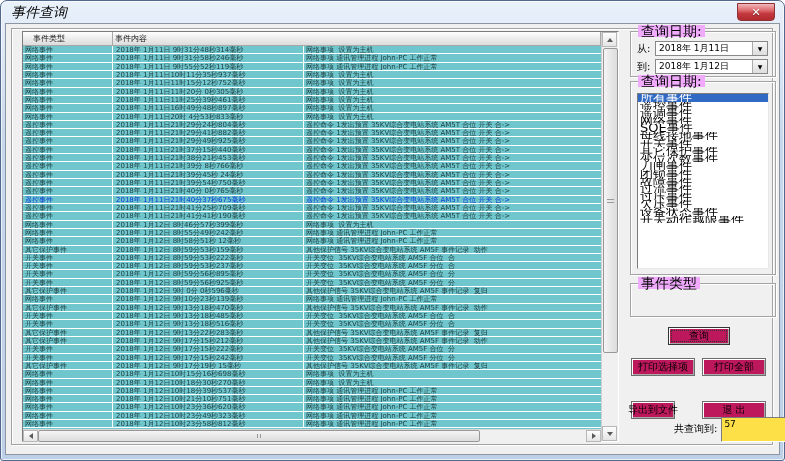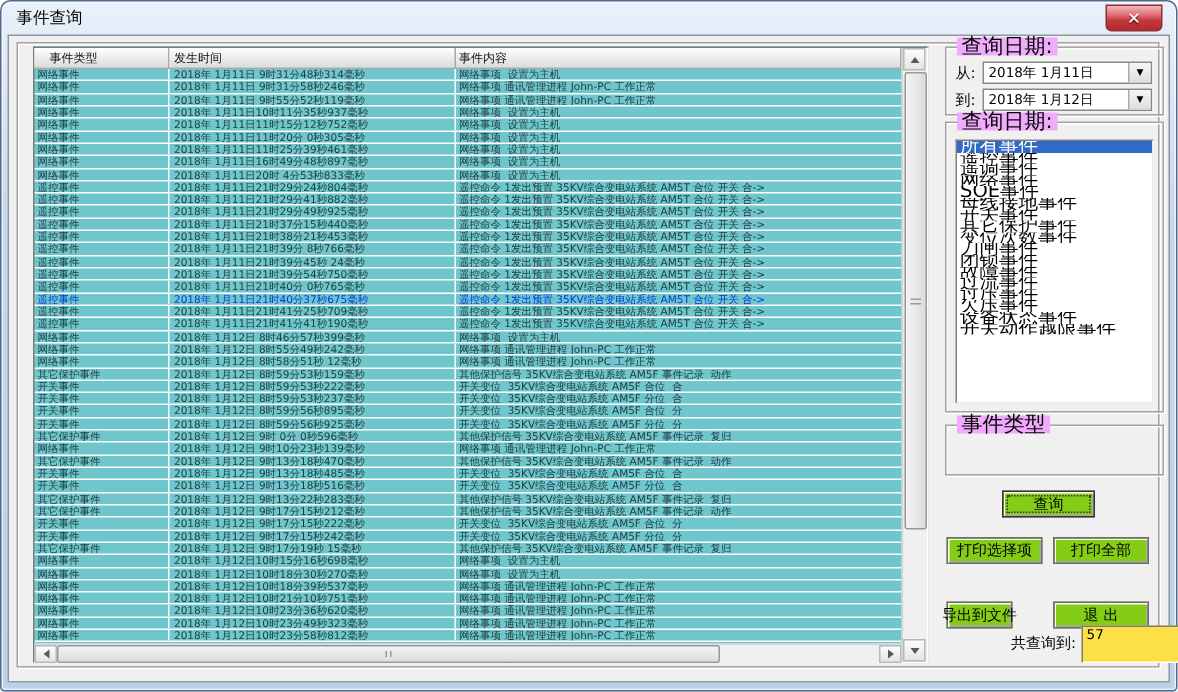--- a/index.html
+++ b/index.html
@@ -5,21 +5,21 @@
   html,body{margin:0;padding:0;background:#fff;}
   body{width:785px;height:461px;overflow:hidden;font-family:"DejaVu Sans",sans-serif;}
   *{box-sizing:border-box;}
 
   
   .win{position:absolute;left:0;top:0;width:785px;height:461px;
        border:1px solid #52688c;border-radius:7px 7px 3px 3px;
        background:linear-gradient(#e9f1fa,#c8d8ec 30%,#bed0e7);
        box-shadow:inset 0 0 0 1px rgba(255,255,255,.65);}
   .titlebar{position:absolute;left:0;top:0;right:0;height:22px;
-       font-size:11px;color:#000;line-height:22px;padding-left:10px;}
+       font-size:14px;color:#000;line-height:22px;padding-left:10px;font-style:italic;}
   .closebtn{position:absolute;top:2px;right:9px;width:38px;height:18px;
        background:linear-gradient(#f0b8ba,#dd6a6e 40%,#c3383e 60%,#b02a30);
        border:1px solid #8e3135;border-radius:0 0 4px 4px;
        color:#fff;font-size:11px;font-weight:bold;text-align:center;line-height:17px;
        text-shadow:0 1px 1px rgba(0,0,0,.5);cursor:default;}
   .client{position:absolute;left:4px;top:22px;right:4px;bottom:5px;
        background:#f0f0f0;border:1px solid #8b95a4;}
   .bigframe{position:absolute;left:5px;top:4px;right:6px;bottom:9px;
        border:1px solid #a3a3a3;box-shadow:1px 1px 0 #fff,inset 1px 1px 0 #fff;}
 
@@ -85,21 +85,21 @@
   .lbitem{height:7.6px;font-size:13px;line-height:7.6px;padding-left:2px;color:#000;
       white-space:nowrap;overflow:hidden;}
   .lbitem.sel{background:#316ac5;color:#fff;}
 
   .radiorow{position:absolute;left:0;top:13px;width:100%;display:flex;justify-content:center;
       gap:22px;font-size:10px;align-items:center;}
   .radio{display:flex;align-items:center;gap:4px;}
   .rcirc{width:9px;height:9px;border-radius:50%;border:1px solid #555;background:#fff;position:relative;}
   .rcirc.on::after{content:"";position:absolute;left:2px;top:2px;width:3px;height:3px;border-radius:50%;background:#222;}
 
-  .btn{position:absolute;background:#84cc16;border:1px solid #6d6d6d;
+  .btn{position:absolute;background:#be185d;border:1px solid #6d6d6d;
       box-shadow:inset 1px 1px 0 #fff,inset -1px -1px 0 #a9a9a9;
       font-size:10px;text-align:center;color:#000;display:flex;align-items:center;justify-content:center;
       cursor:default;white-space:pre;}
   .btn.focus{outline:1px dotted #333;outline-offset:-4px;border-color:#333;}
   .b-query{left:662px;top:303px;width:62px;height:18px;}
   .b-psel{left:625px;top:334px;width:64px;height:18px;}
   .b-pall{left:696px;top:334px;width:64px;height:18px;text-align:center;}
   .b-exp{left:625px;top:377px;width:44px;height:18px;}
   .b-exit{left:696px;top:377px;width:64px;height:18px;}
 
@@ -122,21 +122,20 @@
     <span>✕</span>
   </div>
 
   <div class="client">
     <div class="bigframe"></div>
 
     <div class="table">
       <div class="tmain">
         <div class="thead">
           <div class="th c1">事件类型</div>
-          <div class="th c2">发生时间</div>
           <div class="th c3">事件内容</div>
         </div>
         <div class="rows">
             <div class="row"><span class="c1">网络事件</span><span class="c2">2018年 1月11日 9时31分48秒314毫秒</span><span class="c3">网络事项  设置为主机</span></div>
             <div class="row"><span class="c1">网络事件</span><span class="c2">2018年 1月11日 9时31分58秒246毫秒</span><span class="c3">网络事项 通讯管理进程 John-PC 工作正常</span></div>
             <div class="row"><span class="c1">网络事件</span><span class="c2">2018年 1月11日 9时55分52秒119毫秒</span><span class="c3">网络事项 通讯管理进程 John-PC 工作正常</span></div>
             <div class="row"><span class="c1">网络事件</span><span class="c2">2018年 1月11日10时11分35秒937毫秒</span><span class="c3">网络事项  设置为主机</span></div>
             <div class="row"><span class="c1">网络事件</span><span class="c2">2018年 1月11日11时15分12秒752毫秒</span><span class="c3">网络事项  设置为主机</span></div>
             <div class="row"><span class="c1">网络事件</span><span class="c2">2018年 1月11日11时20分 0秒305毫秒</span><span class="c3">网络事项  设置为主机</span></div>
             <div class="row"><span class="c1">网络事件</span><span class="c2">2018年 1月11日11时25分39秒461毫秒</span><span class="c3">网络事项  设置为主机</span></div>

